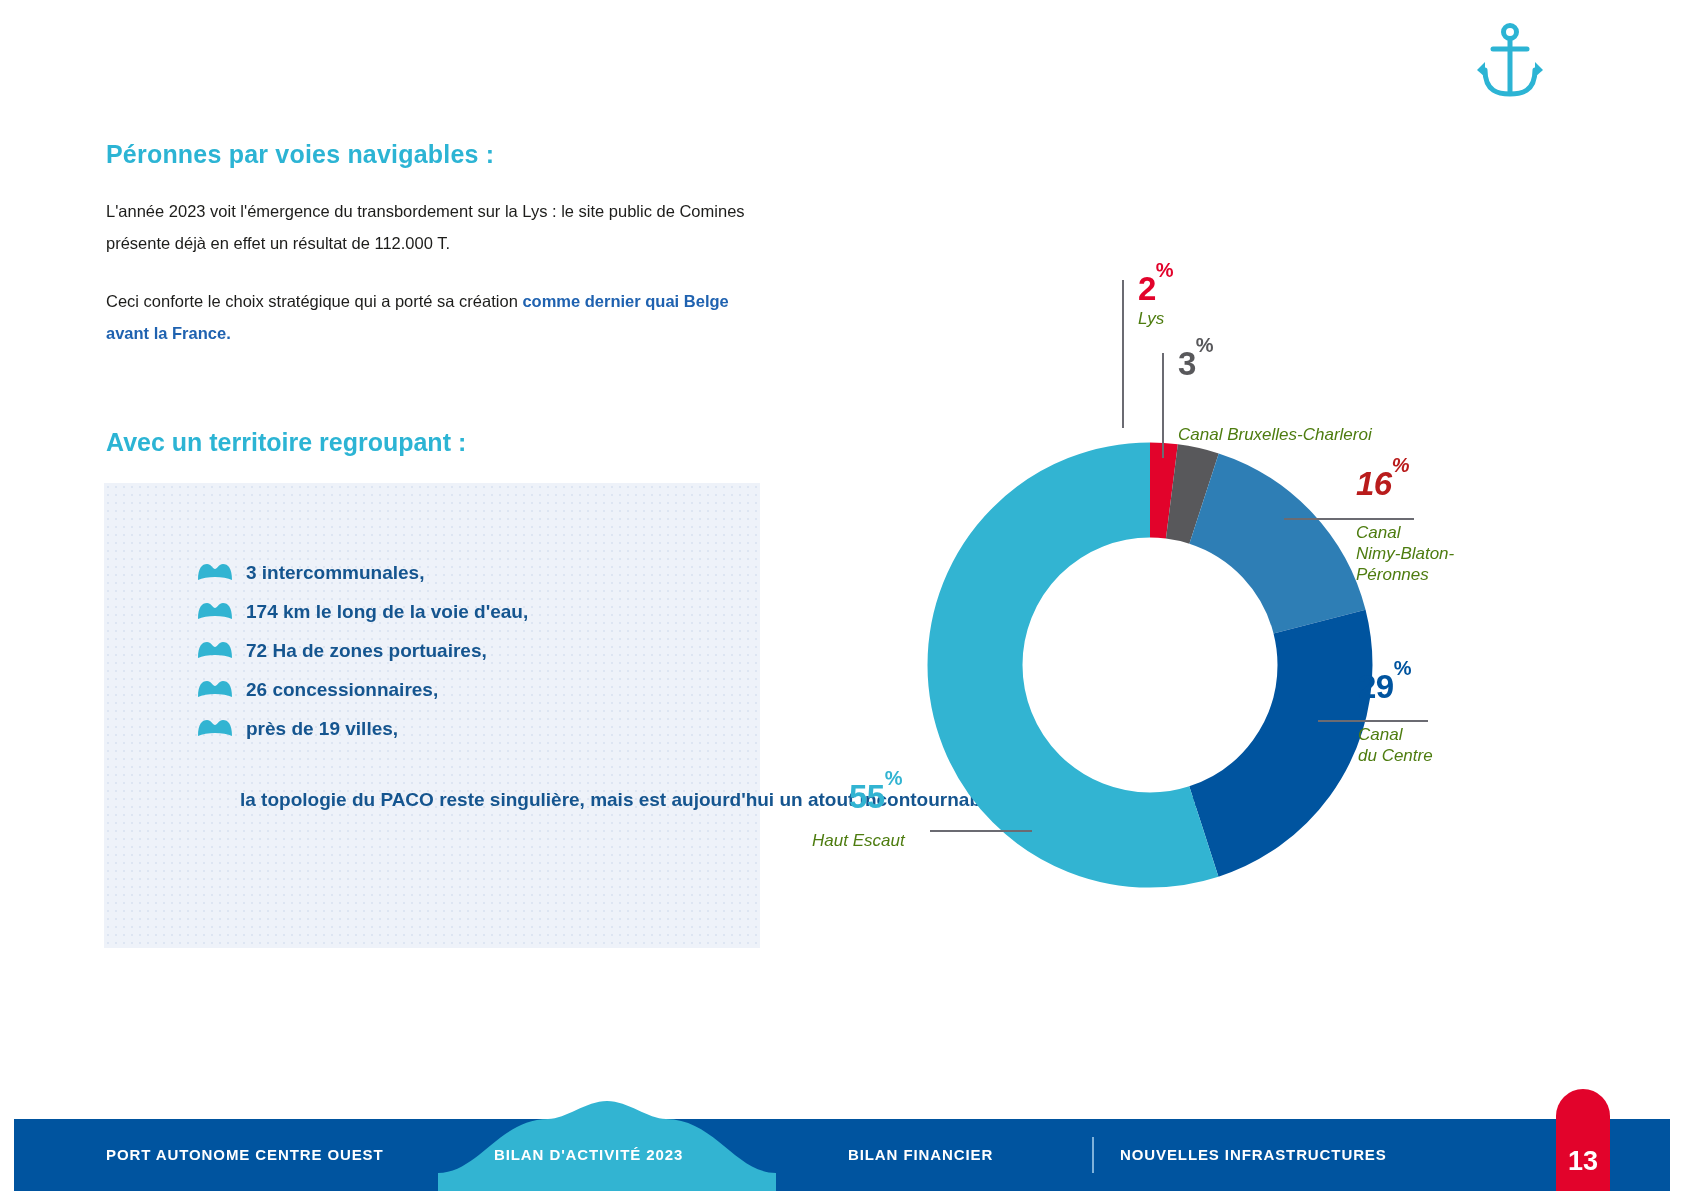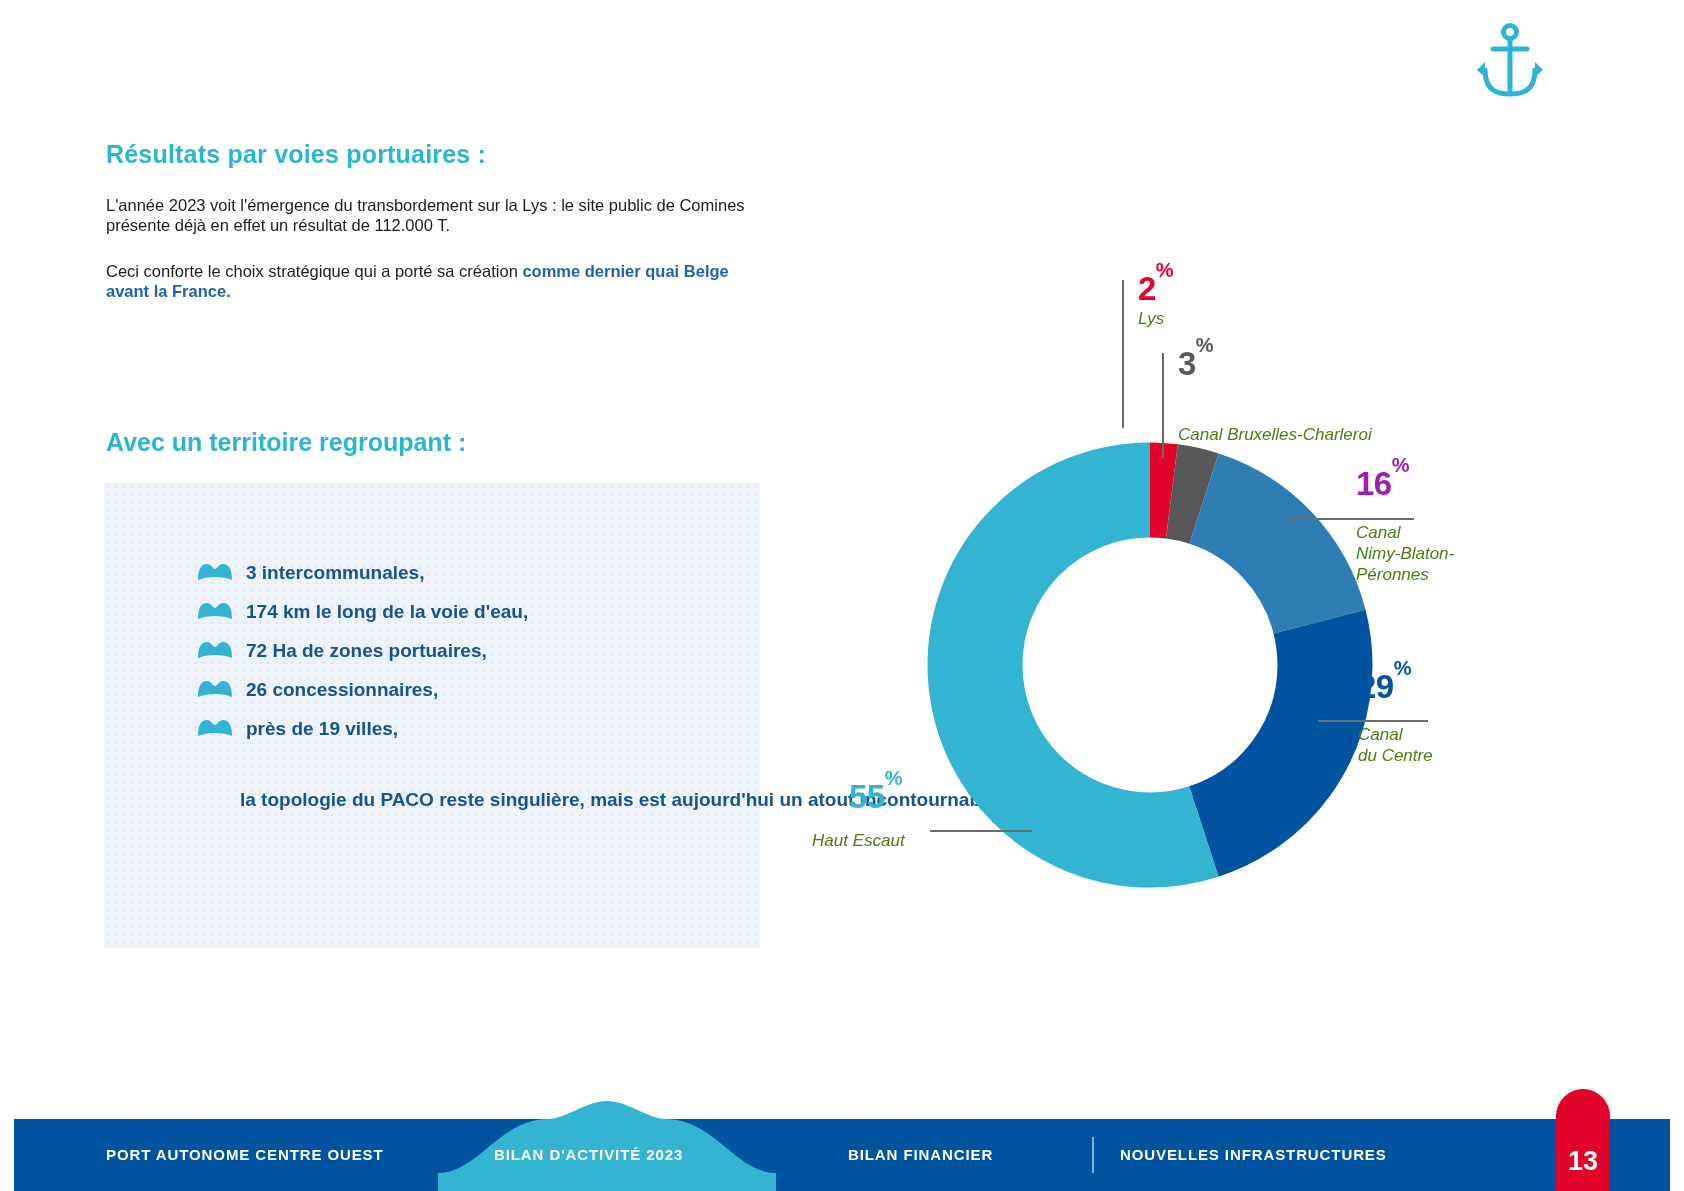--- a/index.html
+++ b/index.html
@@ -34,21 +34,21 @@
   .section-title {
     color: #2CB4D4;
     font-size: 25px;
     font-weight: bold;
     letter-spacing: .2px;
     margin: 0 0 26px 0;
   }
   .body-para {
     color: #1d1d1b;
     font-size: 16.5px;
-    line-height: 20px;
+    line-height: 32px;
     margin: 0 0 26px 0;
     max-width: 670px;
   }
   .body-para .hl {
     color: #1F62B0;
     font-weight: bold;
   }
 
   
   #territory-title {
@@ -209,21 +209,21 @@
       <line x1="35" y1="18" x2="35" y2="70"></line>
       <line x1="18" y1="27" x2="52" y2="27"></line>
       <path d="M10 48 C10 70 24 72 35 72 C46 72 60 70 60 48"></path>
     </g>
     <polygon points="10,40 10,55 2,48" fill="#2CB4D4"></polygon>
     <polygon points="60,40 60,55 68,48" fill="#2CB4D4"></polygon>
   </svg>
 </div>
 
 <div id="left-col">
-  <h2 class="section-title">Résultats par voies portuaires :</h2>
+  <h2 class="section-title">Péronnes par voies navigables :</h2>
   <p class="body-para">L'année 2023 voit l'émergence du transbordement sur la Lys : le site public de Comines présente déjà en effet un résultat de 112.000 T.</p>
   <p class="body-para"><span>Ceci conforte le choix stratégique qui a porté sa création </span><span class="hl">comme dernier quai Belge avant la France.</span></p>
 </div>
 
 <div id="territory-title">Avec un territoire regroupant :</div>
 <div id="territory-card"></div>
 
 <ul id="territory-list">
   <li>
     <span class="wave-bullet">
@@ -298,21 +298,21 @@
   <div class="pct" style="left:278px; top:20px; color:#E2032B;">
     <span>2</span><sup>%</sup>
   </div>
   <div class="lbl" style="left:278px; top:58px;">Lys</div>
 
   <div class="pct" style="left:318px; top:95px; color:#58585B;">
     <span>3</span><sup>%</sup>
   </div>
   <div class="lbl" style="left:318px; top:134px;margin-top:40px;">Canal Bruxelles-Charleroi</div>
 
-  <div class="pct" style="left:496px; top:215px; color:#a21caf;">
+  <div class="pct" style="left:496px; top:215px; color:#b91c1c;font-style:italic;">
     <span>16</span><sup>%</sup>
   </div>
   <div class="lbl" style="left:496px; top:272px;">Canal
 Nimy-Blaton-
 Péronnes</div>
 
   <div class="pct" style="left:498px; top:418px; color:#00549F;">
     <span>29</span><sup>%</sup>
   </div>
   <div class="lbl" style="left:498px; top:474px;">Canal

